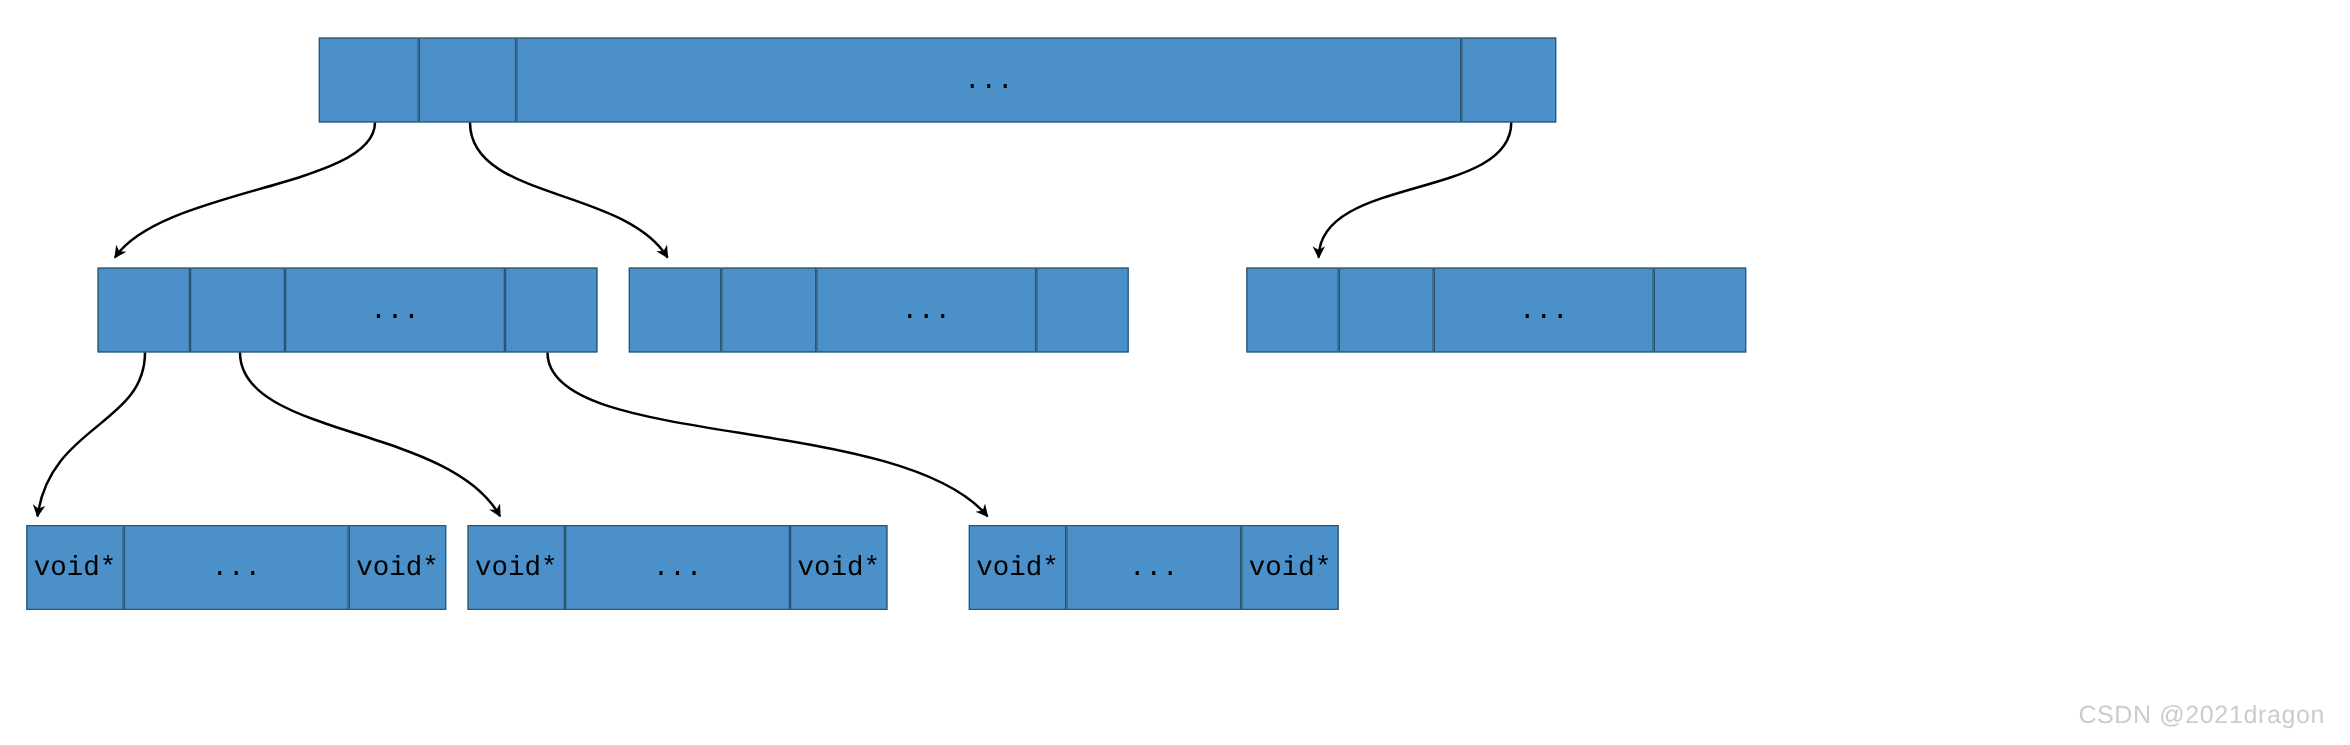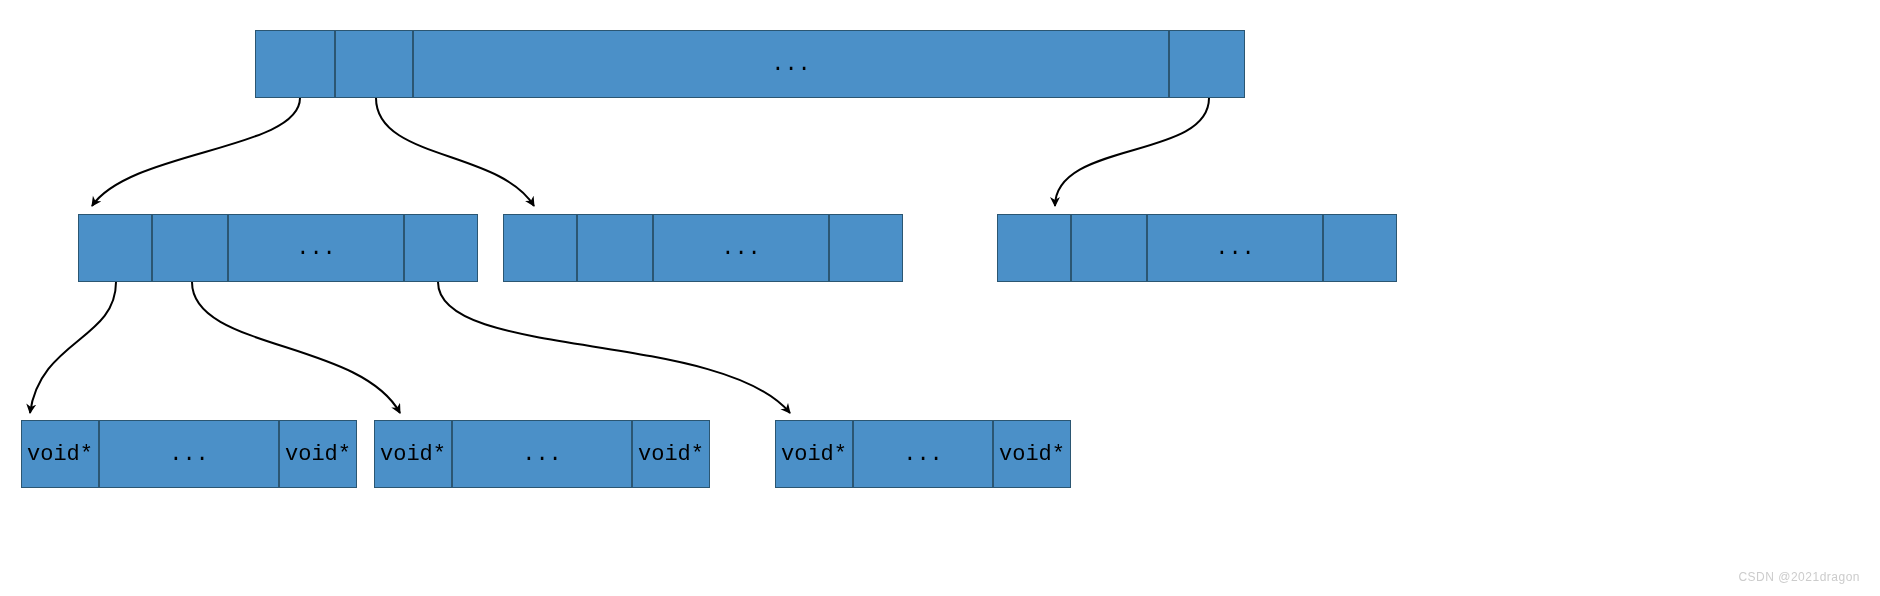--- a/index.html
+++ b/index.html
@@ -31,21 +31,21 @@
       justify-content: center;
       font-size: 22px;
       color: #000;
       white-space: nowrap;
     }
     .watermark {
       position: absolute;
       right: 20px;
       bottom: 12px;
       font-family: Arial, sans-serif;
-      font-size: 12px;
+      font-size: 20px;
       color: #cccccc;
       letter-spacing: 0.5px;
     }
 
     
     #l0 { left: 255px; top: 30px; width: 990px; }
     #l0 .c0 { width: 80px; }
     #l0 .c1 { width: 78px; }
     #l0 .c2 { flex: 1; }
     #l0 .c3 { width: 76px; }

